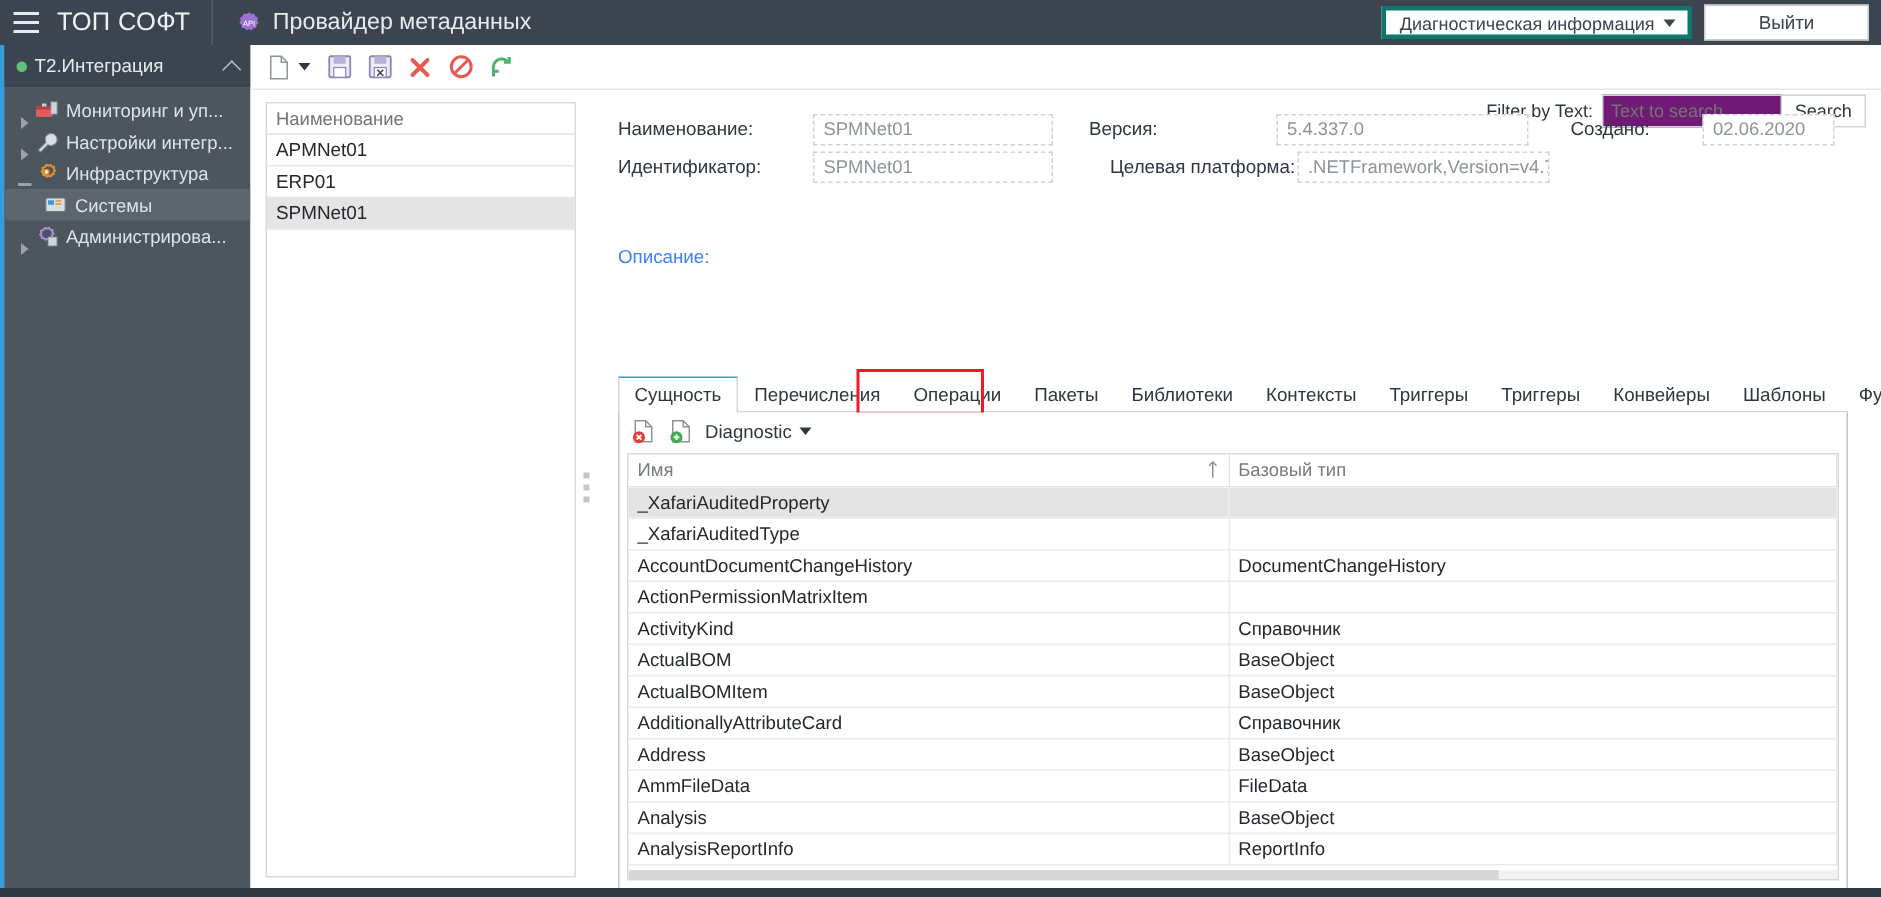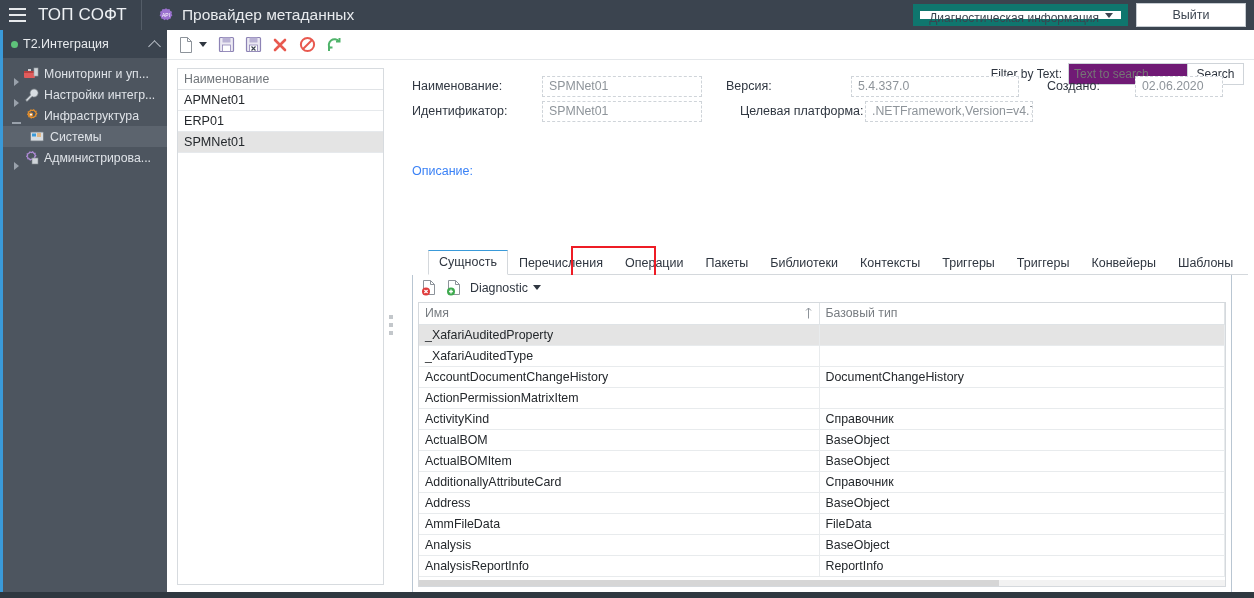--- a/index.html
+++ b/index.html
@@ -25,22 +25,22 @@
     height: 30px; display: flex; align-items: center;
     border-right: 1px solid #545d68;
   }
   .app-icon {
     width: 16px; height: 16px; margin: 0 8px 0 16px; position: relative;
     display: inline-block;
   }
   .app-title { color: #e8ebee; font-size: 15.5px; }
   .topbar-right { margin-left: auto; display: flex; align-items: center; gap: 8px; padding-right: 8px; }
   .diag-btn {
-    background: #fff; border: 7px solid #0f766e; color: #3b444f; font-size: 12px;
-    height: 22px; padding: 0 22px 0 9px; display: flex; align-items: flex-start; position: relative;
+    background: #fff; border: 3px solid #0f766e; color: #3b444f; font-size: 12px;
+    height: 22px; padding: 0 22px 0 9px; display: flex; align-items: flex-end; position: relative;
     cursor: pointer; white-space: nowrap;
   }
   .diag-btn .caret {
     position: absolute; right: 8px; top: 50%; margin-top: -2px;
     border-left: 4px solid transparent; border-right: 4px solid transparent;
     border-top: 5px solid #3b444f;
   }
   .exit-btn {
     background: #fff; border: 1px solid #c6ccd2; color: #3b444f; font-size: 12.5px;
     height: 24px; width: 110px; display: flex; align-items: center; justify-content: center;
@@ -125,22 +125,22 @@
   }
   .desc-label { position: absolute; left: 245px; top: 134px; font-size: 12.5px; color: #3b82f6; }
   .desc-box {
     position: absolute; left: 245px; top: 148px; width: 820px; height: 62px;
     border: 1px solid #d7dbdf; background: #fff; font-size: 12.5px; color: #a0a5ab;
     padding: 4px 6px;
   }
 
   
   .tabs {
-    position: absolute; left: 261px; top: 220px; width: 820px; height: 25px;
-    border-bottom: 1px solid #d4d8dc; display: flex; align-items: flex-end;
+    position: absolute; left: 245px; top: 220px; width: 820px; height: 25px;
+    border-bottom: 1px solid #d4d8dc; display: flex; align-items: center;
   }
   .tab {
     font-size: 12.5px; color: #2f3640; padding: 4px 10px 5px; cursor: pointer;
     border: 1px solid transparent; border-bottom: none; position: relative; top: 1px;
   }
   .tab.active {
     background: #fff; border-color: #3a9ad9 #d4d8dc #fff; border-bottom: 1px solid #fff;
   }
   .tab-highlight {
     position: absolute; left: 404px; top: 216px; width: 85px; height: 31px;

